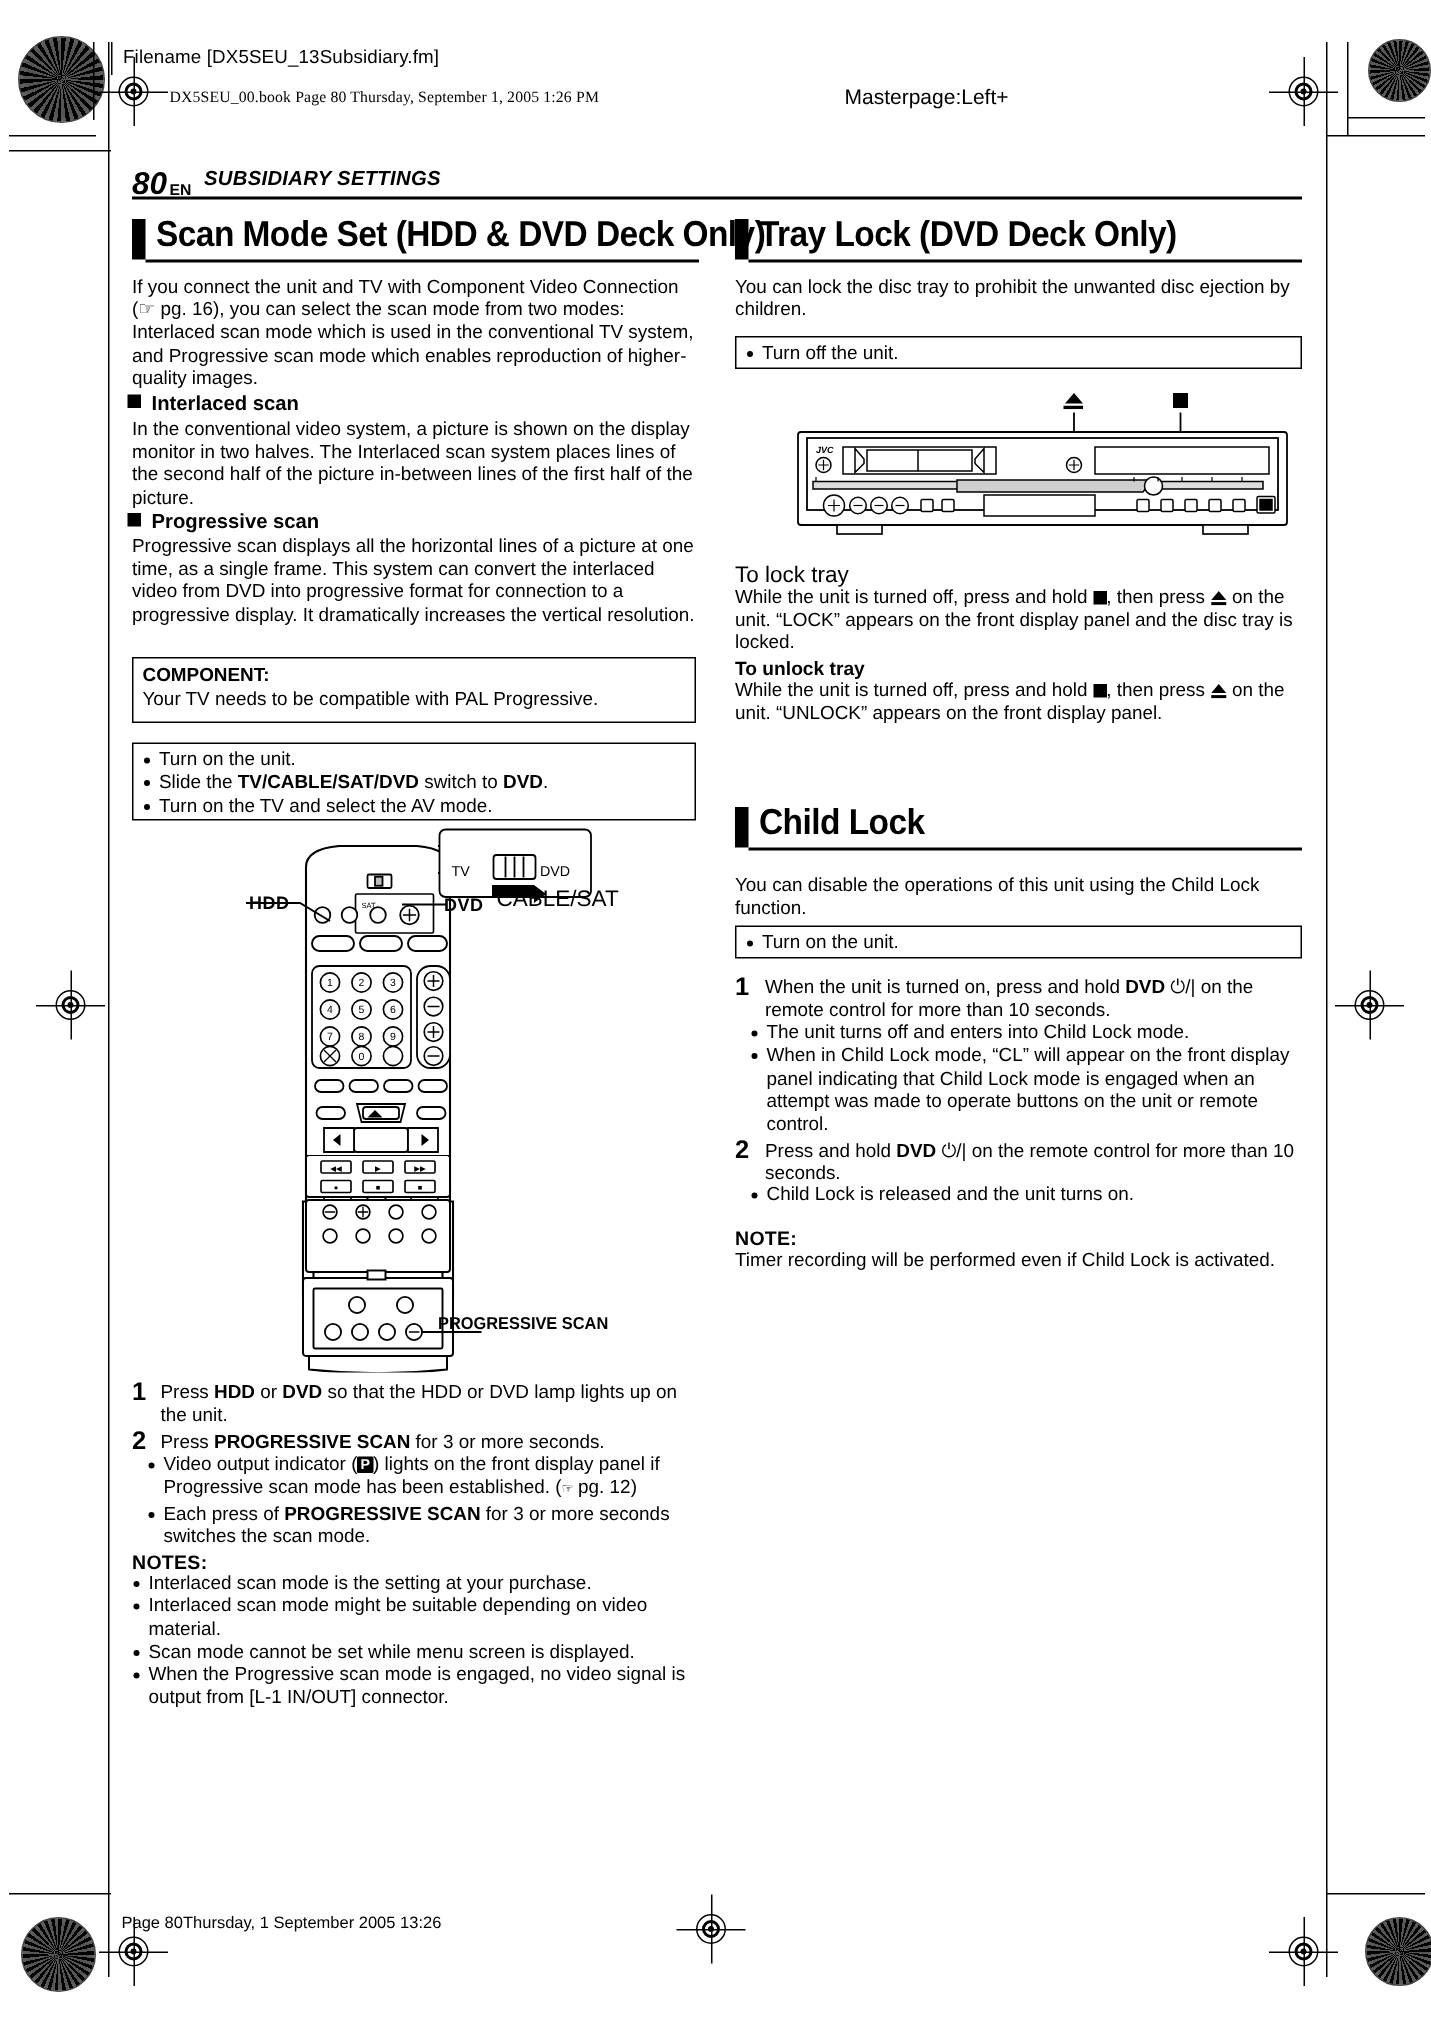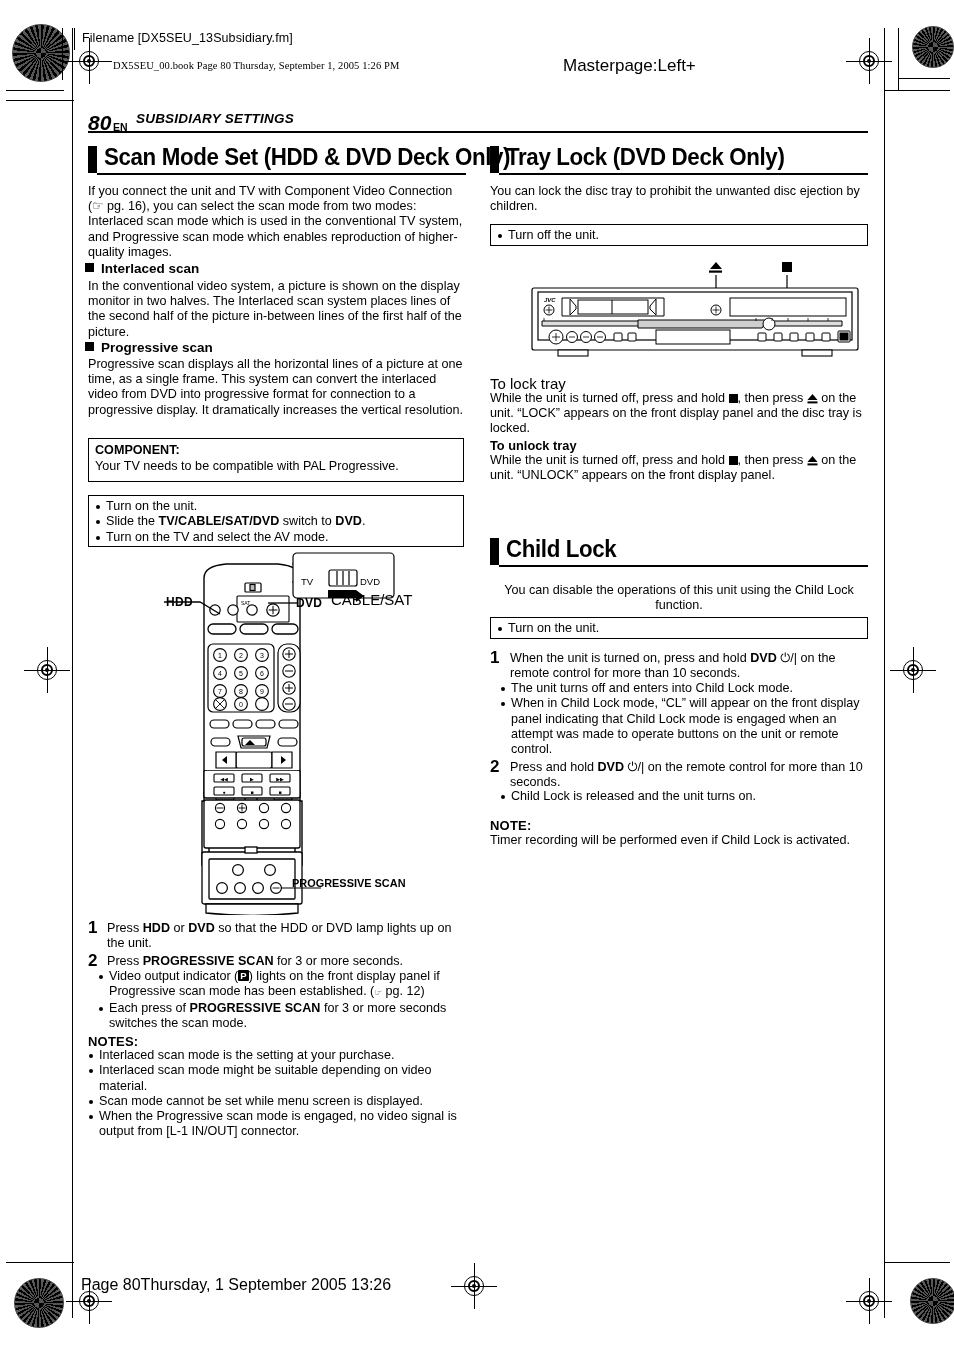--- a/index.html
+++ b/index.html
@@ -35,21 +35,21 @@
   }
   .regmark .hl{position:absolute;left:-8px;top:14.5px;width:46px;height:1px;background:#000;}
   .regmark .vl{position:absolute;top:-8px;left:14.5px;width:1px;height:46px;background:#000;}
 
   .cropline{position:absolute;background:#000;}
 
   
   .filename-rule{position:absolute;background:#000;}
   .hdr-filename{position:absolute;font-size:12.5px;letter-spacing:0.1px;white-space:nowrap;text-align:right;}
   .hdr-book{position:absolute;font-family:"Liberation Serif",serif;font-size:10.5px;white-space:nowrap;letter-spacing:0.1px;}
-  .hdr-master{position:absolute;font-size:17px;white-space:nowrap;}
+  .hdr-master{position:absolute;font-size:14px;white-space:nowrap;}
 
   
   .pageno{position:absolute;font-weight:bold;font-size:21px;font-style:italic;}
   .pageno-en{position:absolute;font-weight:bold;font-size:10.5px;}
   .runhead{position:absolute;font-weight:bold;font-style:italic;font-size:13.5px;letter-spacing:0.2px;}
   .titlerule{position:absolute;background:#000;height:2px;}
 
   
   .sec{position:absolute;}
   .sec .bar{position:absolute;left:0;top:0;width:9px;height:27px;background:#000;}
@@ -90,21 +90,21 @@
   .hand{font-family:"DejaVu Sans",sans-serif;font-size:9px;letter-spacing:-0.5px;}
   .pbadge{
     display:inline-block;background:#000;color:#fff;font-weight:bold;
     font-size:9.5px;line-height:11px;padding:0 2px;border-radius:1px;
     vertical-align:1px;
   }
   .sq-in{display:inline-block;width:9px;height:9px;background:#000;vertical-align:-1px;}
   .ej-in{display:inline-block;width:11px;vertical-align:-2px;}
 
   
-  .footer{position:absolute;font-size:16px;white-space:nowrap;}
+  .footer{position:absolute;font-size:11px;white-space:nowrap;}
 
   
   svg{display:block;}
 </style>
 </head>
 <body>
 
 <div class="halftone" style="left:12px;top:24px;width:56px;height:56px;"></div>
 <div class="halftone" style="left:912px;top:26px;width:40px;height:40px;"></div>
 <div class="halftone" style="left:14px;top:1278px;width:48px;height:48px;"></div>
@@ -558,21 +558,21 @@
       <path d="M5.5 0 l5 6 h-10 z" fill="#000"></path>
       <rect x="0.5" y="7.4" width="10" height="2" fill="#000"></rect>
     </svg> on the unit. “UNLOCK” appears on the front display panel.</div>
 
 <div class="sec" style="left:490px;top:538px;width:378px;">
   <div class="bar"></div>
   <div class="txt">Child Lock</div>
   <div class="rule" style="top:27px;width:369px;"></div>
 </div>
 
-<div class="body" style="left:490px;top:583px;width:378px;text-align:center;">You can disable the operations of this unit using the Child Lock function.</div>
+<div class="body" style="left:490px;top:583px;width:378px;">You can disable the operations of this unit using the Child Lock function.</div>
 
 <div class="box" style="left:490px;top:617px;width:378px;height:22px;"></div>
 <div class="box-in" style="left:497px;top:621px;width:364px;">
   <div class="bullet-line">Turn on the unit.</div>
 </div>
 
 <div class="stepnum" style="left:490px;top:648px;">1</div>
 <div class="steptxt" style="left:510px;top:651px;width:356px;">When the unit is turned on, press and hold <b>DVD</b> ⏻/| on the remote control for more than 10 seconds.</div>
 <div class="noteslist" style="left:500px;top:681px;width:368px;">
   <div class="bl">The unit turns off and enters into Child Lock mode.</div>

